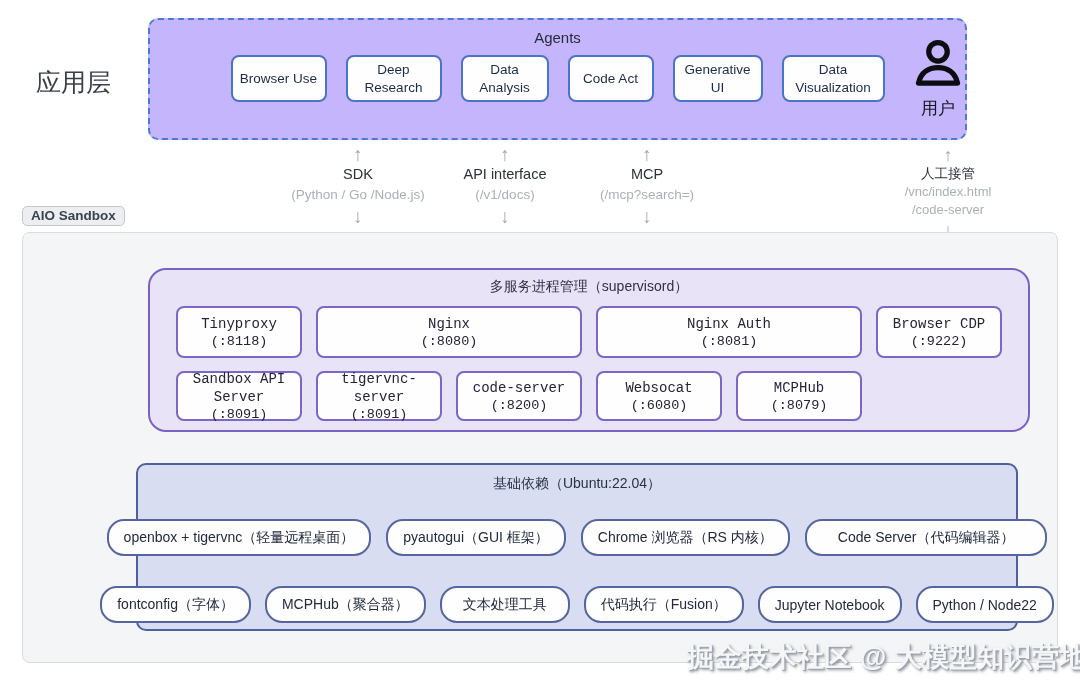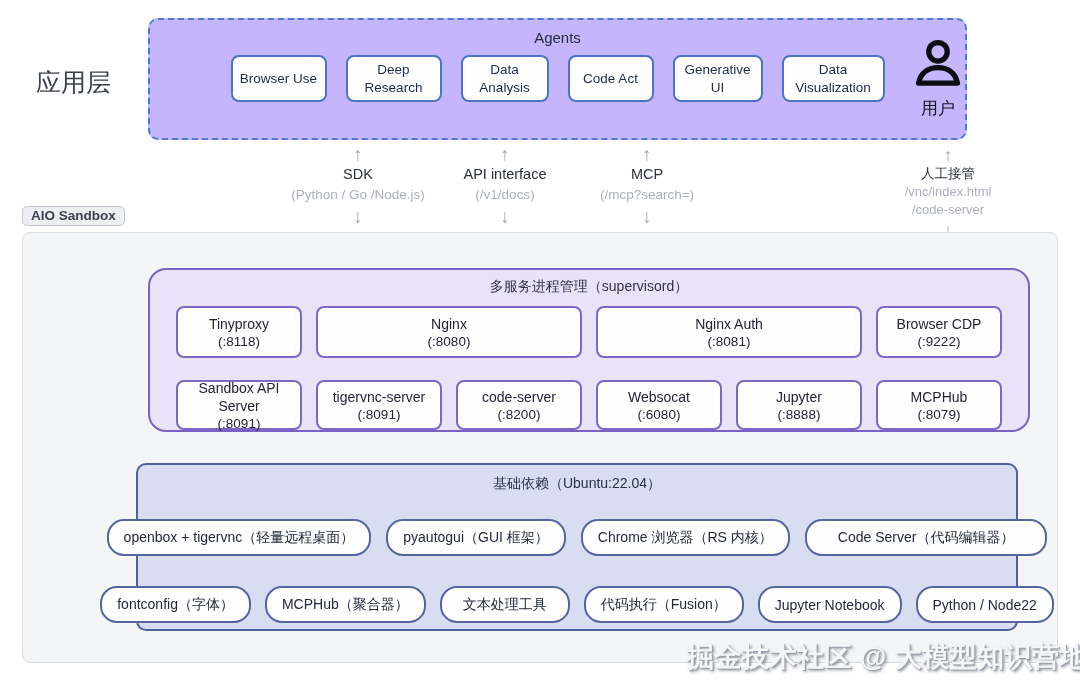--- a/index.html
+++ b/index.html
@@ -46,21 +46,21 @@
   .badge { position:absolute; left:22px; top:206px; padding:1px 8px 2px;
            background:#edeef1; border:1px solid #c5c8ce; border-radius:5px;
            font-size:13.5px; font-weight:bold; color:#3b424e; }
   .sandbox { position:absolute; left:22px; top:232px; width:1036px; height:431px;
              background:#f4f5f7; border:1px solid #d8dade; border-radius:8px; }
 
   
   .svc-box { position:absolute; left:148px; top:268px; width:882px; height:164px;
              background:#e9e3f8; border:2px solid #7a61c4; border-radius:18px; }
   .svc-title { text-align:center; padding-top:8px; font-size:14px; color:#322f49; }
-  .svc-grid { display:grid; grid-template-columns:repeat(6,1fr); gap:22px 14px; margin:10px 26px 12px; }
+  .svc-grid { display:grid; grid-template-columns:repeat(6,1fr); gap:13px 14px; margin:10px 26px 12px;font-family:Liberation Mono, monospace; }
   .sbox { background:#fefefe; border:2px solid #7d66c6; border-radius:8px; height:52px;
           display:flex; flex-direction:column; align-items:center; justify-content:center;
           text-align:center; color:#262238; }
   .sbox .sname { font-size:14px; line-height:18px; }
   .sbox .sport { font-size:13.5px; line-height:17px; }
   .span2 { grid-column:span 2; }
   .svc-grid .sbox.row2 { height:50px; }
 
   
   .base-box { position:absolute; left:136px; top:463px; width:882px; height:168px;
@@ -167,24 +167,20 @@
       </div>
       <div class="sbox row2">
         <div class="sname">code-server</div>
         <div class="sport">(:8200)</div>
       </div>
       <div class="sbox row2">
         <div class="sname">Websocat</div>
         <div class="sport">(:6080)</div>
       </div>
       <div class="sbox row2">
-        <div class="sname">Jupyter</div>
-        <div class="sport">(:8888)</div>
-      </div>
-      <div class="sbox row2">
         <div class="sname">MCPHub</div>
         <div class="sport">(:8079)</div>
       </div>
     </div>
   </div>
 
   <div class="base-box">
     <div class="base-title">基础依赖（Ubuntu:22.04）</div>
     <div class="base-row r1">
       <div class="bbox">openbox + tigervnc（轻量远程桌面）</div>

